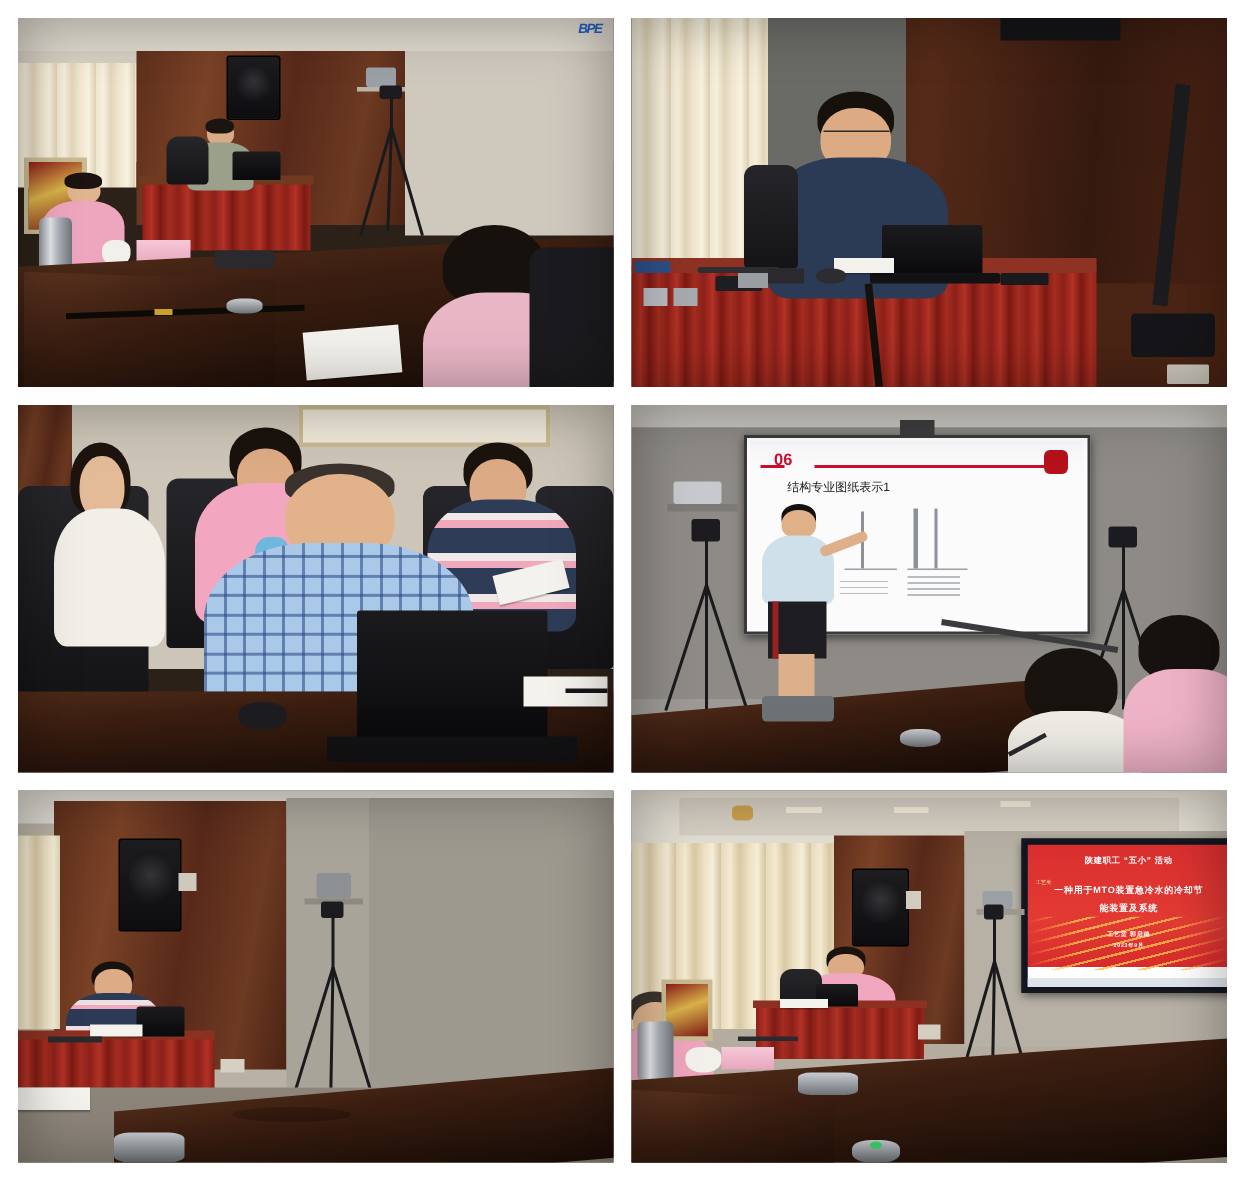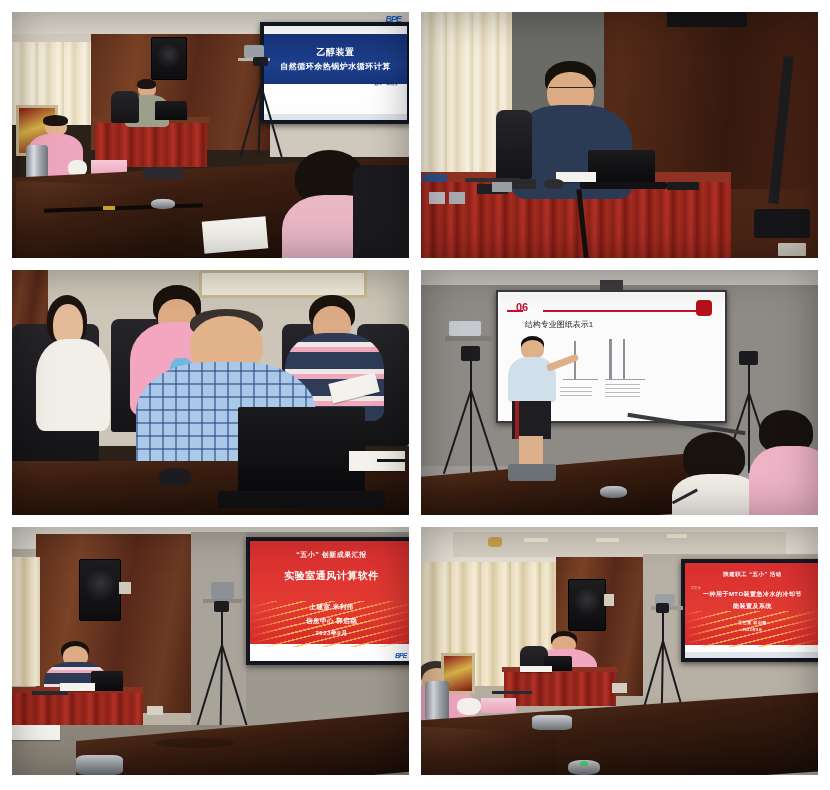--- a/index.html
+++ b/index.html
@@ -135,30 +135,20 @@
     <div class="ph ceiling" style="height:9%;background:#ddd8cd;"></div>
     <div class="ph wall" style="top:9%;height:30%;background:#d6cfc3;"></div>
     <div class="ph curtain" style="left:0;top:12%;width:20%;height:34%;"></div>
     <div class="ph woodwall" style="left:20%;top:9%;width:45%;height:47%;"></div>
     <div class="ph wall" style="left:65%;top:9%;width:35%;height:50%;background:#cfc8bd;"></div>
 
     <div class="ph frame" style="left:1%;top:38%;width:9%;height:18%;background:linear-gradient(160deg,#8c1c18,#d8b24a 45%,#7d1713);"></div>
 
     <div class="ph speakerbox" style="left:35%;top:10%;width:8.5%;height:17%;"></div>
 
-    <div class="ph screen" style="left:62.5%;top:4%;width:37%;height:40%;">
-      <div class="screen-inner">
-        <div class="slide blue-slide">
-          <div class="slide-text" style="top:22%;font-size:9px;">乙醇装置</div>
-          <div class="slide-text" style="top:38%;font-size:8px;">自然循环余热锅炉水循环计算</div>
-          <div class="slide-text" style="top:60%;font-size:3.5px;color:#17306e;text-align:right;padding-right:6%;box-sizing:border-box;">热工一班同学</div>
-          <div class="taskbar"></div>
-        </div>
-      </div>
-    </div>
 
     <div class="ph logo-bpe" style="right:2%;top:1%;font-size:9px;">BPE</div>
 
     <div class="ph cam" style="left:58.5%;top:13.5%;width:5%;height:5%;background:#9aa0a6;"></div>
     <div class="ph" style="left:57%;top:18.5%;width:8%;height:1.6%;background:#b9b3a8;"></div>
 
     <div class="tripod" style="left:55%;top:20%;width:16%;height:40%;">
       <i style="left:46%;top:0;width:2px;height:26%;"></i>
       <i style="left:46%;top:24%;width:2px;height:76%;transform:rotate(16deg);"></i>
       <i style="left:46%;top:24%;width:2px;height:76%;transform:rotate(-16deg);"></i>
@@ -373,33 +363,20 @@
     <div class="ph" style="left:0;top:0;right:0;bottom:0;background:#b8b1a4;"></div>
     <div class="ph" style="left:0;top:0;right:0;height:9%;background:#ddd9d1;"></div>
     <div class="ph woodwall" style="left:6%;top:3%;width:39%;height:72%;"></div>
     <div class="ph" style="left:45%;top:2%;width:14%;height:78%;background:#a9a49a;"></div>
     <div class="ph wall" style="left:59%;top:2%;width:41%;height:78%;background:#9e998f;"></div>
     <div class="ph curtain warm" style="left:0;top:12%;width:7%;height:52%;"></div>
 
     <div class="ph speakerbox" style="left:17%;top:13%;width:10%;height:24%;"></div>
     <div class="ph" style="left:27%;top:22%;width:3%;height:5%;background:#cfc9bd;"></div>
 
-    <div class="ph screen" style="left:59%;top:4%;width:42%;height:50%;border-color:#1a1a1c;">
-      <div class="screen-inner">
-        <div class="slide red-slide">
-          <div class="swoosh"></div>
-          <div class="slide-text" style="top:8%;font-size:7px;">“五小” 创新成果汇报</div>
-          <div class="slide-text" style="top:24%;font-size:10px;">实验室通风计算软件</div>
-          <div class="slide-text" style="top:52%;font-size:6.5px;">土建室  米利伟</div>
-          <div class="slide-text" style="top:63%;font-size:6.5px;">信息中心  郭启稳</div>
-          <div class="slide-text" style="top:74%;font-size:6px;">2023年9月</div>
-          <div class="logo-bpe" style="right:4%;bottom:2%;font-size:7px;">BPE</div>
-        </div>
-      </div>
-    </div>
 
     <div class="ph cam" style="left:50%;top:22%;width:6%;height:7%;background:#8d9196;"></div>
     <div class="ph" style="left:48%;top:29%;width:10%;height:1.8%;background:#8f8a81;"></div>
 
     <div class="tripod" style="left:42%;top:32%;width:22%;height:56%;">
       <div class="ph cam" style="left:40%;top:-4%;width:18%;height:8%;"></div>
       <i style="left:48%;top:2%;width:2px;height:30%;"></i>
       <i style="left:48%;top:28%;width:2px;height:78%;transform:rotate(17deg);"></i>
       <i style="left:48%;top:28%;width:2px;height:78%;transform:rotate(-17deg);"></i>
       <i style="left:48%;top:28%;width:2px;height:72%;transform:rotate(1deg);"></i>

